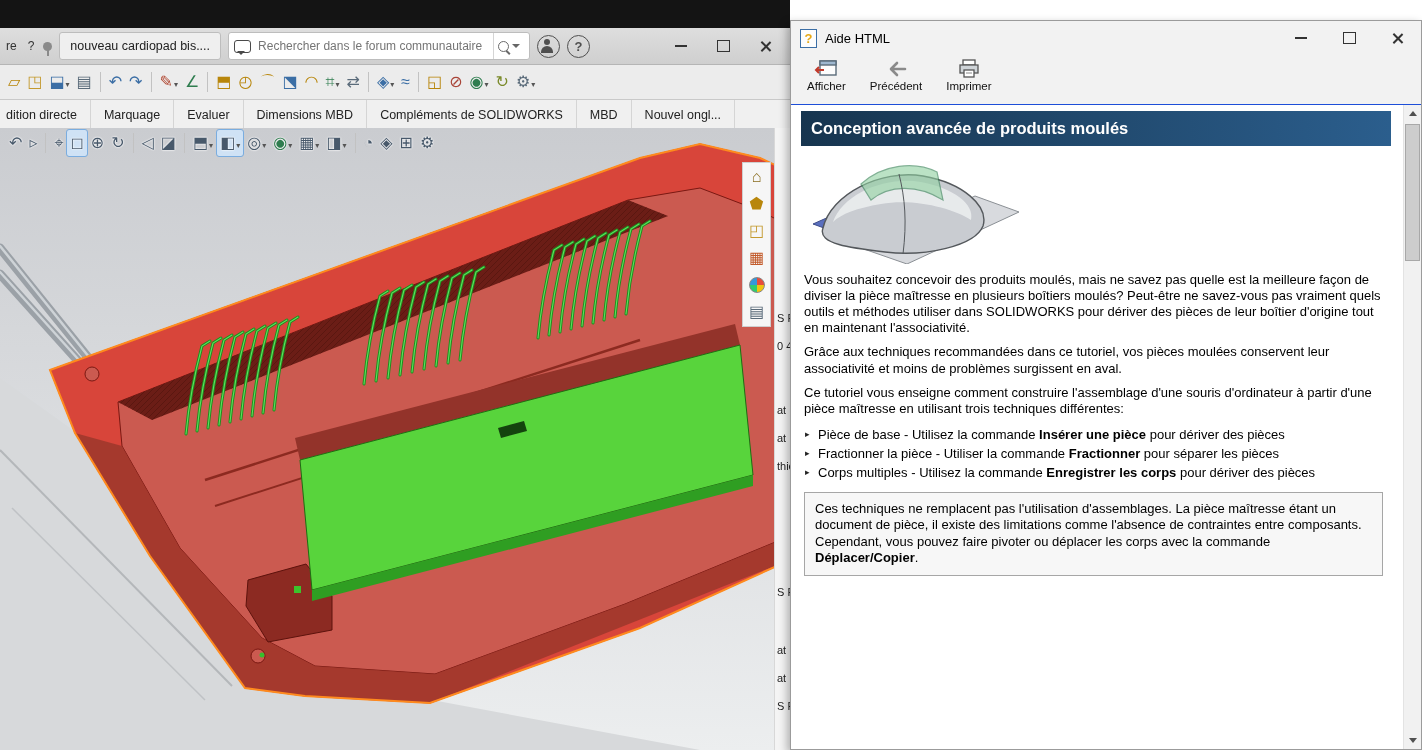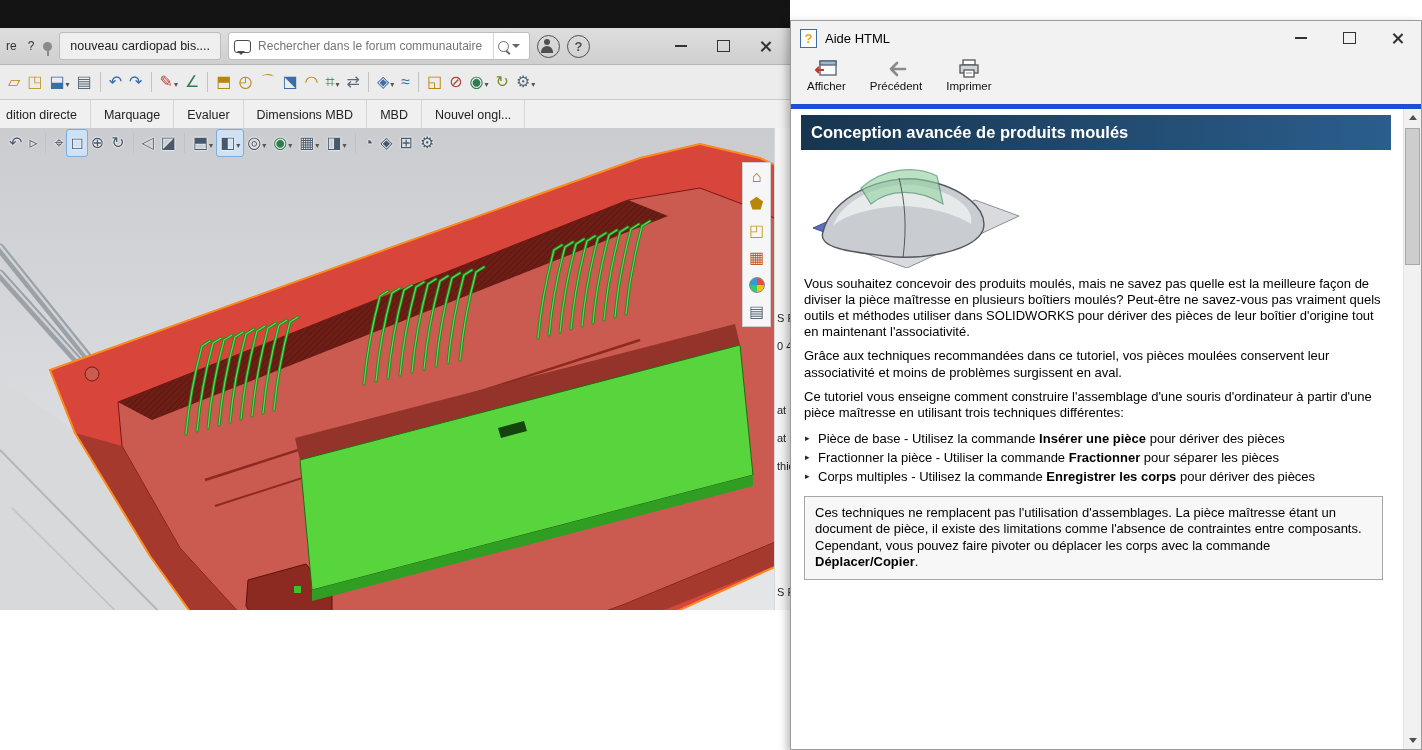--- a/index.html
+++ b/index.html
@@ -1,20 +1,20 @@
 <!DOCTYPE html>
 <html><head>
 <meta charset="utf-8">
 <style>
   html,body{margin:0;padding:0;background:#fff;}
   #root{position:relative;width:1422px;height:750px;overflow:hidden;background:#ffffff;
         font-family:"Liberation Sans",sans-serif;-webkit-font-smoothing:antialiased;}
 
   
-  .sw-window{position:absolute;left:0;top:0;width:790px;height:610px;background:#d8d8d8;overflow:hidden;}
+  .sw-window{position:absolute;left:0;top:0;width:790px;height:750px;background:#d8d8d8;overflow:hidden;}
   .sw-topstrip{height:28px;background:#141414;}
   .sw-titlebar{height:36px;background:linear-gradient(#dedede,#cfcfcf);display:flex;align-items:center;
                padding:0 4px;gap:7px;border-bottom:1px solid #b5b5b5;}
   .tb-frag{font-size:12px;color:#333;padding:0 2px;}
   .pin-icon{width:9px;height:9px;border-radius:50%;background:#8a8a8a;position:relative;flex:0 0 auto;}
   .pin-icon::after{content:"";position:absolute;left:4px;top:8px;width:1.5px;height:6px;background:#8a8a8a;}
   .doc-tab{display:flex;align-items:center;gap:6px;background:#efefef;border:1px solid #bdbdbd;border-radius:3px;
            height:26px;padding:0 10px;font-size:12.5px;color:#222;white-space:nowrap;max-width:170px;overflow:hidden;}
   .searchbox{display:flex;align-items:center;background:#fff;border:1px solid #bdbdbd;border-radius:3px;
              height:26px;width:290px;padding:0 5px;gap:5px;}
@@ -80,21 +80,21 @@
                border:1px solid #9b9b9b;box-shadow:-3px 3px 8px rgba(0,0,0,.28);
                display:flex;flex-direction:column;box-sizing:border-box;}
   .help-titlebar{height:34px;background:#f2f2f2;display:flex;align-items:center;padding:0 9px;gap:8px;flex:0 0 auto;}
   .help-doc-icon{width:15px;height:17px;background:#fdfdfd;border:1.4px solid #3b6ea5;position:relative;flex:0 0 auto;}
   .help-doc-icon::after{content:"?";position:absolute;left:0;top:0;width:100%;height:100%;display:flex;
                         align-items:center;justify-content:center;color:#e6a817;font-weight:bold;font-size:13px;}
   .help-title{font-size:13px;color:#000;}
   .help-controls{margin-left:auto;display:flex;align-items:center;gap:18px;}
   .help-controls .win-btn{width:30px;height:26px;}
 
-  .help-toolbar{height:46px;background:#f2f2f2;border-bottom:5px solid #1d4ed8;display:flex;
+  .help-toolbar{height:46px;background:#f2f2f2;border-bottom:1px solid #1d4ed8;display:flex;
                 align-items:flex-start;padding:3px 12px 0 12px;gap:16px;flex:0 0 auto;}
   .hbtn{display:flex;flex-direction:column;align-items:center;gap:1px;font-size:11.5px;color:#111;padding:1px 4px;}
   .hbtn svg{display:block;}
 
   .help-content{flex:1;position:relative;background:#fff;overflow:hidden;padding:6px 30px 0 10px;}
   .help-header{background:linear-gradient(90deg,#17354f,#2b5e8d);color:#fff;font-weight:bold;
                font-size:16.5px;padding:8px 10px;margin:0 0 6px 0;}
   .help-content p{font-size:13px;line-height:1.24;margin:8px 3px;color:#000;}
   .mouse-fig{margin:4px 0 4px 2px;width:218px;height:112px;}
   .bullets{margin:10px 0 8px 4px;padding:0;list-style:none;}
@@ -226,20 +226,21 @@
           <span class="glyph" style="color: rgb(90, 107, 122);">⚙</span>
           <span class="dd"></span>
         </span>
       </div>
 
     <div class="sw-ribbontabs">
         <div class="rtab">dition directe</div>
         <div class="rtab">Marquage</div>
         <div class="rtab">Evaluer</div>
         <div class="rtab">Dimensions MBD</div>
+        <div class="rtab">Compléments de SOLIDWORKS</div>
         <div class="rtab">MBD</div>
         <div class="rtab">Nouvel ongl...</div>
       </div>
 
     <div class="sw-viewport">
       <svg width="775" height="622" viewBox="0 0 775 622">
         <defs>
           <linearGradient id="bgGrad" x1="0" y1="0" x2="0" y2="1">
             <stop offset="0" stop-color="#caccd0"></stop>
             <stop offset="1" stop-color="#eceeef"></stop>

